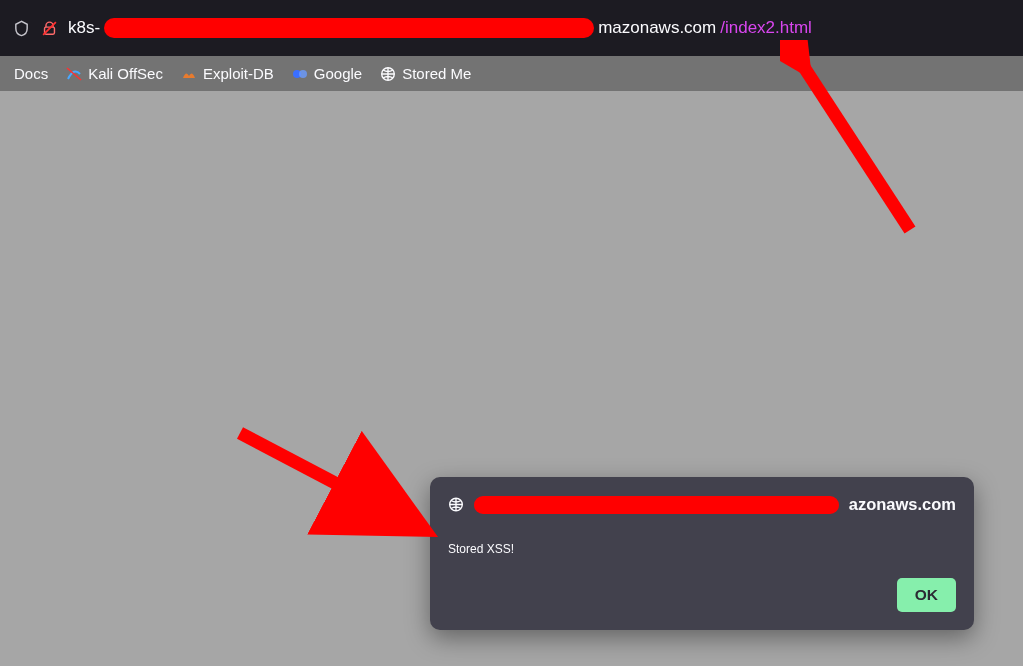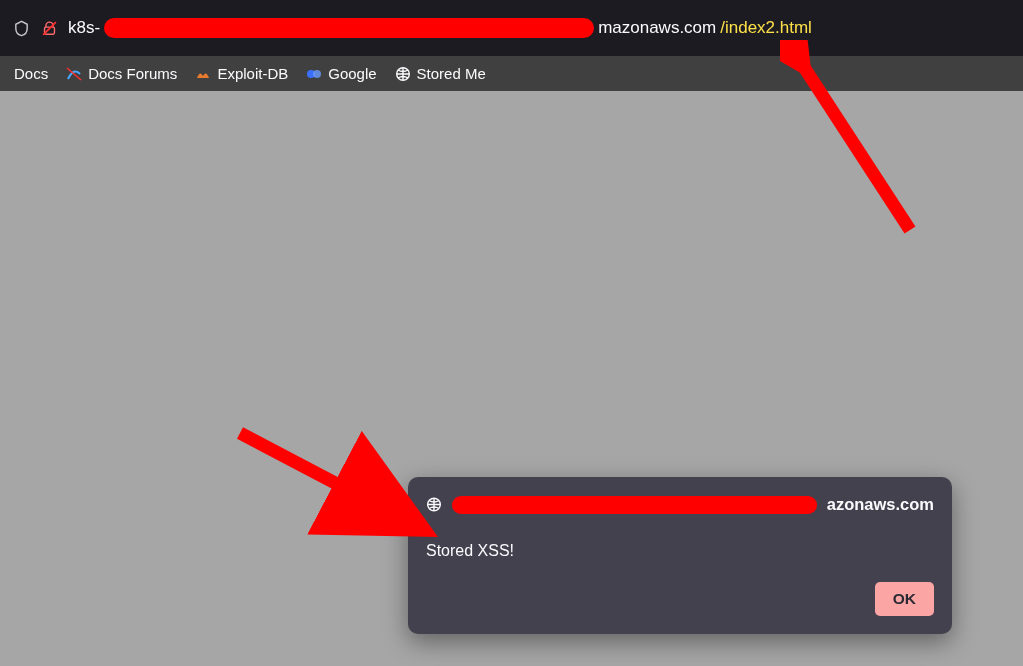--- a/index.html
+++ b/index.html
@@ -28,29 +28,29 @@
       color: #b8b7bd;
     }
     .url-wrap {
       display: flex;
       align-items: center;
       gap: 4px;
       flex: 1;
       color: #fbfbfe;
       font-size: 17px;
     }
-    .url-path { color: #fde047; }
+    .url-path { color: #d946ef; }
     .redaction {
       background: #ff0000;
       height: 20px;
       border-radius: 10px;
       display: inline-block;
     }
     .bookmarks-bar {
-      background: #404040;
+      background: #737373;
       height: 35px;
       display: flex;
       align-items: center;
       padding: 0 6px 0 6px;
       gap: 2px;
     }
     .bookmark {
       display: flex;
       align-items: center;
       gap: 6px;
@@ -67,46 +67,46 @@
       align-items: center;
       justify-content: center;
     }
     .page-content {
       background: #a6a6a6;
       height: calc(100% - 83px);
       position: relative;
     }
     .dialog {
       position: absolute;
-      left: 408px;
+      left: 430px;
       top: 477px;
       width: 544px;
       background: #42414d;
       border-radius: 10px;
       padding: 18px;
       color: #fbfbfe;
       box-shadow: 0 8px 24px rgba(0,0,0,0.4);
     }
     .dialog-origin-row {
       display: flex;
       align-items: center;
       gap: 10px;
       font-weight: 600;
       font-size: 16.5px;
       margin-bottom: 14px;
     }
     .dialog-origin-row .redaction { height: 18px; }
     .dialog-message {
-      font-size: 16px;
+      font-size: 12px;
       margin-bottom: 22px;
       margin-top: 28px;
     }
     .dialog-actions { text-align: right; }
     .ok-btn {
-      background: #fca5a5;
+      background: #86efac;
       color: #2b2a33;
       border: none;
       border-radius: 5px;
       padding: 8px 18px;
       font-size: 15.5px;
       font-weight: 600;
       cursor: pointer;
     }
     .arrow {
       position: absolute;
@@ -142,21 +142,21 @@
   <div class="bookmark">
     <span>Docs</span>
   </div>
   <div class="bookmark">
     <span class="bk-icon">
       <svg width="16" height="16" viewBox="0 0 16 16">
           <path d="M2 13 Q8 1 14 8" stroke="#4aa8ff" stroke-width="2" fill="none"></path>
           <line x1="1" y1="2" x2="15" y2="14" stroke="#ff3030" stroke-width="1.5"></line>
         </svg>
     </span>
-    <span>Docs Forums</span>
+    <span>Kali OffSec</span>
   </div>
   <div class="bookmark">
     <span class="bk-icon">
       <svg width="16" height="16" viewBox="0 0 16 16">
           <path d="M2 12 Q5 4 8 10 Q11 4 14 12" fill="#e87b2e"></path>
         </svg>
     </span>
     <span>Exploit-DB</span>
   </div>
   <div class="bookmark">

